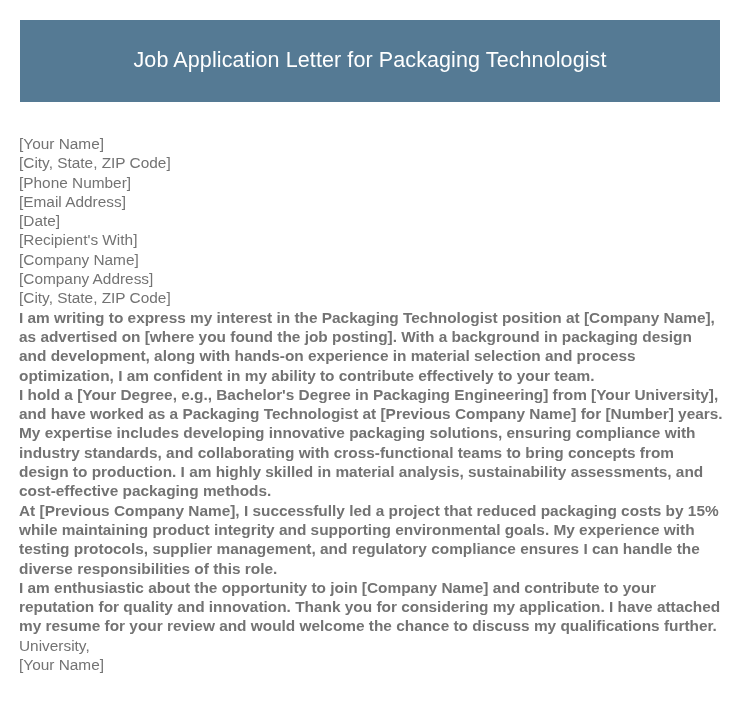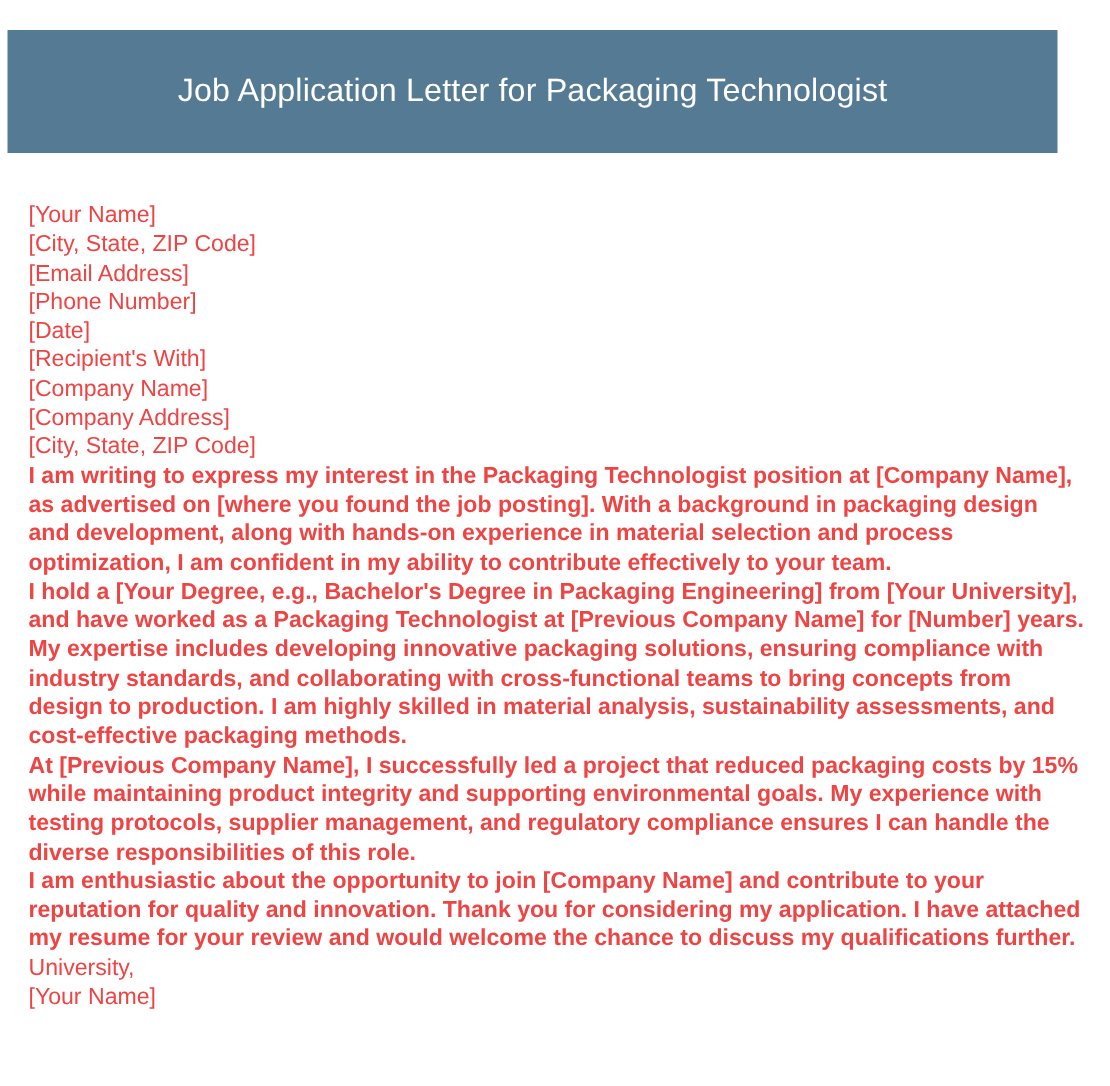--- a/index.html
+++ b/index.html
@@ -19,21 +19,21 @@
     width: 740px;
     height: 724px;
     background: #ffffff;
     position: relative;
     box-sizing: border-box;
   }
 
   
   .doc-header {
     position: absolute;
-    left: 5px;
+    left: 20px;
     top: 20px;
     width: 700px;
     height: 82px;
     background: #557a94;
     display: flex;
     align-items: center;
     justify-content: center;
     box-sizing: border-box;
   }
   .doc-title {
@@ -46,21 +46,21 @@
     text-align: center;
     white-space: nowrap;
   }
 
   
   .letter-body {
     position: absolute;
     left: 19px;
     top: 134px;
     width: 704px;
-    color: #ef4444;
+    color: #737373;
     font-family: "Liberation Sans", sans-serif;
     font-size: 15.4px;
     line-height: 19.3px;
     text-align: left;
   }
 
   .line {
     display: block;
     white-space: pre-wrap;
     word-wrap: break-word;
@@ -80,22 +80,22 @@
 <div class="page">
 
   <div class="doc-header">
     <div class="doc-title">Job Application Letter for Packaging Technologist</div>
   </div>
 
   <div class="letter-body">
 
     <span class="line">[Your Name]</span>
     <span class="line">[City, State, ZIP Code]</span>
+    <span class="line">[Phone Number]</span>
     <span class="line">[Email Address]</span>
-    <span class="line">[Phone Number]</span>
 
     <span class="line">[Date]</span>
 
     <span class="line">[Recipient's With]</span>
     <span class="line">[Company Name]</span>
     <span class="line">[Company Address]</span>
     <span class="line">[City, State, ZIP Code]</span>
 
 
     <span class="para">I am writing to express my interest in the Packaging Technologist position at [Company Name], as advertised on [where you found the job posting]. With a background in packaging design and development, along with hands-on experience in material selection and process optimization, I am confident in my ability to contribute effectively to your team.</span>

